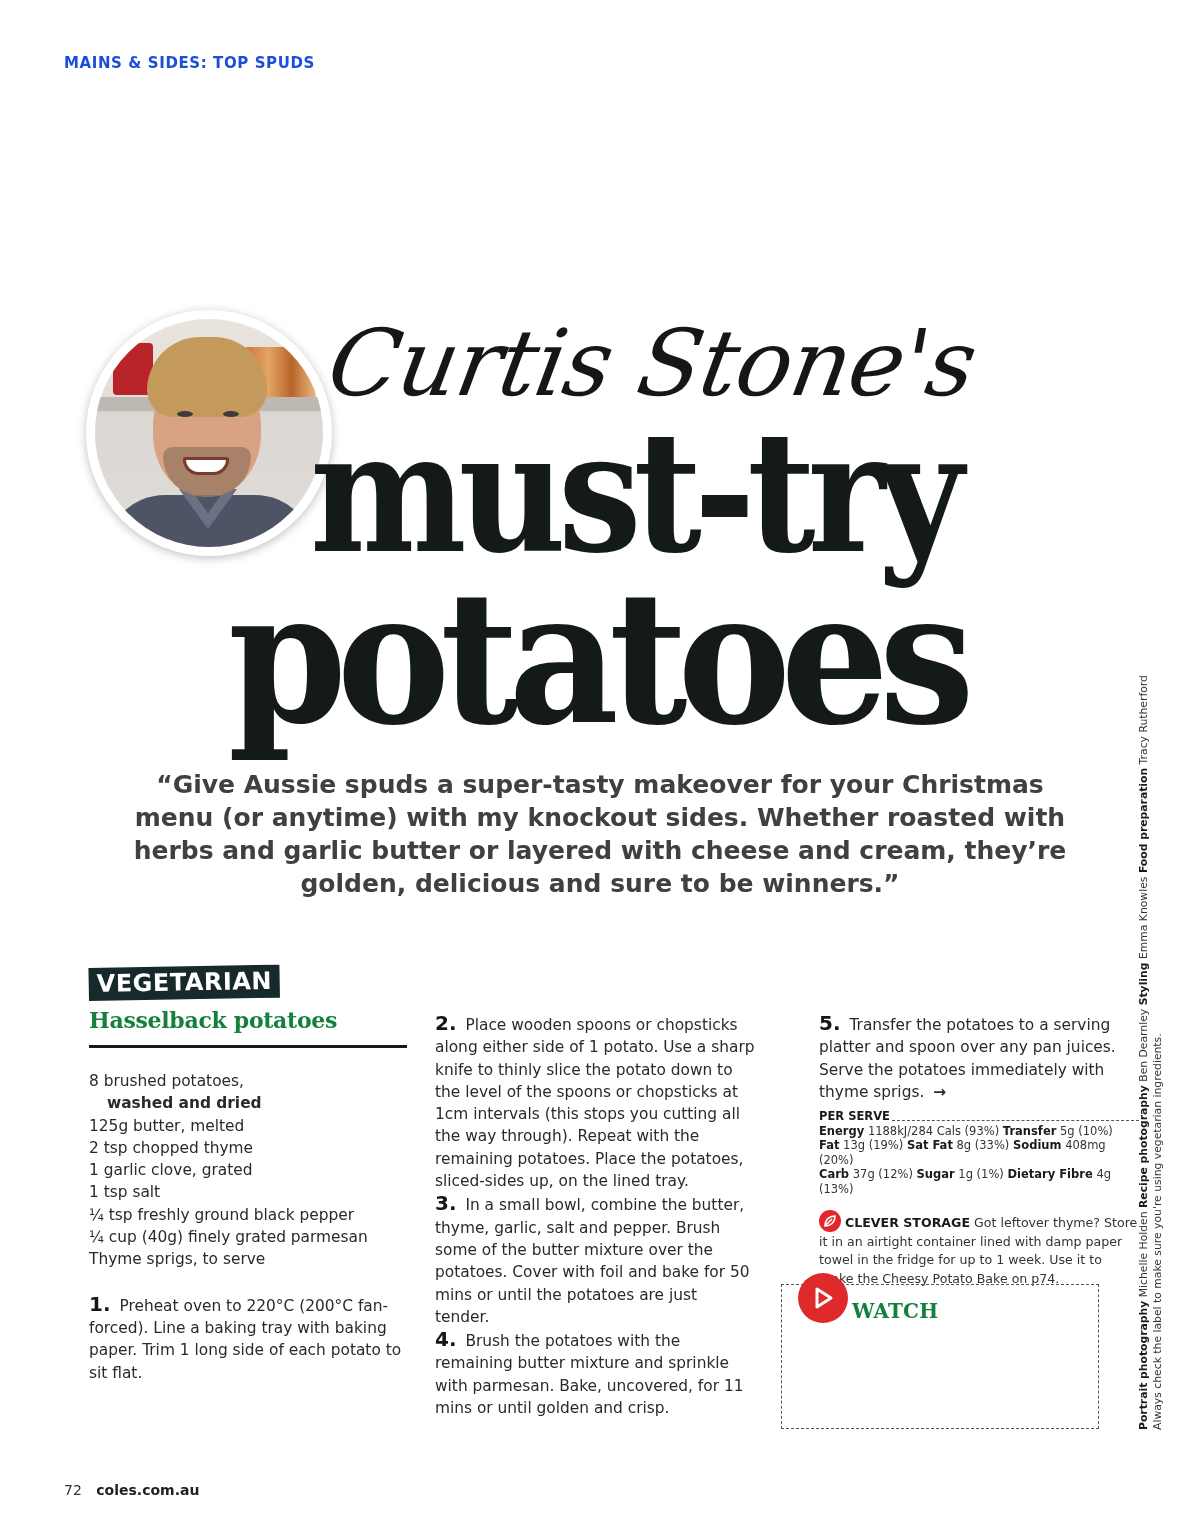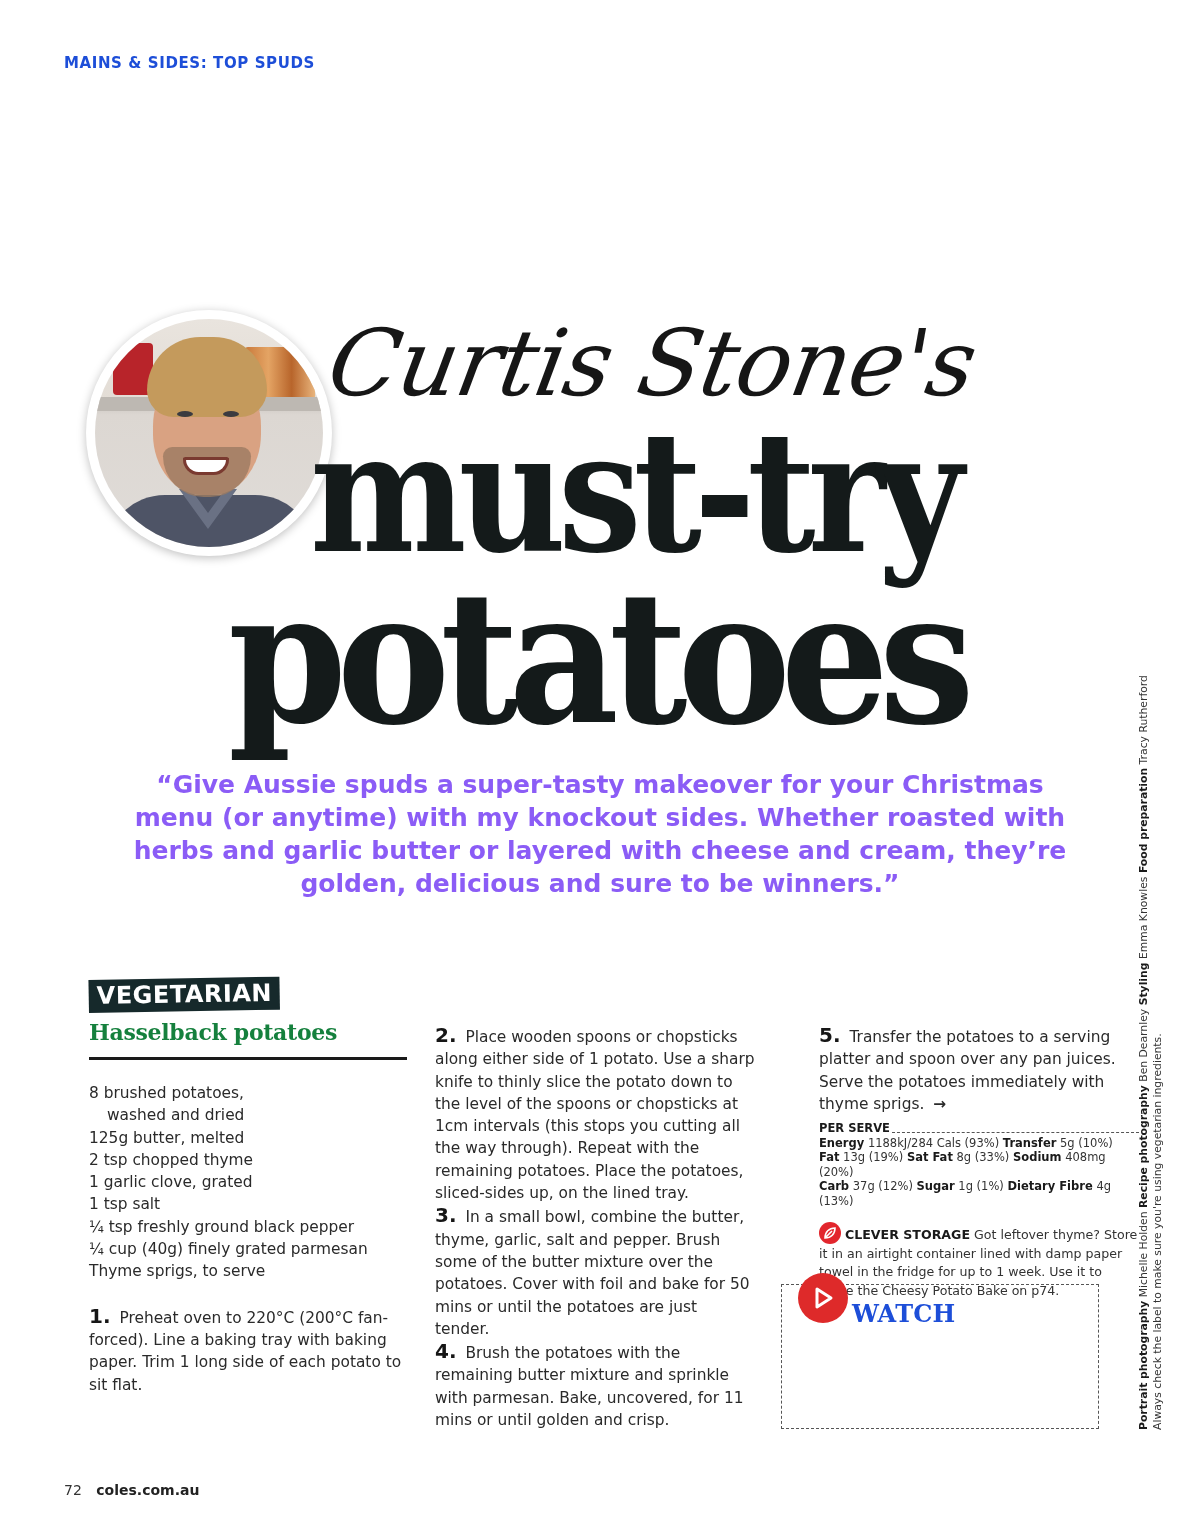--- a/index.html
+++ b/index.html
@@ -21,55 +21,55 @@
   .eye { position: absolute; top: 92px; width: 16px; height: 6px; background: #3b3b40; border-radius: 50%; }
   .shirt { position: absolute; left: 10px; top: 176px; width: 210px; height: 80px; background: #4e5466; border-radius: 60px 60px 0 0; }
   .collar { position: absolute; left: 84px; top: 170px; width: 58px; height: 40px; background: #6a7184; clip-path: polygon(0 0, 50% 100%, 100% 0, 80% 0, 50% 60%, 20% 0); }
 
   
   .title-script { position: absolute; left: 330px; top: 318px; font-family: "DejaVu Serif", serif; font-style: italic; font-size: 92px; line-height: 1; color: #161616; letter-spacing: -1px; transform: skewX(-10deg); }
   .title-line1 { position: absolute; left: 310px; top: 410px; font-family: "DejaVu Serif", serif; font-weight: bold; font-size: 148px; line-height: 1; letter-spacing: -8px; color: #141a1a; transform: scaleY(1.12); transform-origin: top left; }
   .title-line2 { position: absolute; left: 228px; top: 565px; font-family: "DejaVu Serif", serif; font-weight: bold; font-size: 170px; line-height: 1; letter-spacing: -10px; color: #141a1a; transform: scaleY(1.08); transform-origin: top left; }
 
   
-  .quote { position: absolute; left: 130px; top: 768px; width: 940px; text-align: center; font-family: "DejaVu Sans", sans-serif; font-weight: bold; font-size: 25px; line-height: 33px; color: #8b5cf6; }
-
-  
-  .col { position: absolute; font-family: "DejaVu Sans", sans-serif; font-size: 15.4px; line-height: 22.3px; color: #2a2a2a; margin-top: 12px; }
+  .quote { position: absolute; left: 130px; top: 768px; width: 940px; text-align: center; font-family: "DejaVu Sans", sans-serif; font-weight: bold; font-size: 25px; line-height: 33px; color: #404040; }
+
+  
+  .col { position: absolute; font-family: "DejaVu Sans", sans-serif; font-size: 15.4px; line-height: 22.3px; color: #2a2a2a; }
   .col1 { left: 89px; top: 968px; width: 320px; }
   .col2 { left: 435px; top: 1012px; width: 320px; }
   .col3 { left: 819px; top: 1012px; width: 320px; }
 
   .badge { display: inline-block; background: #16292b; color: #ffffff; font-family: "DejaVu Sans", sans-serif; font-weight: bold; font-size: 24px; letter-spacing: 0.5px; padding: 2px 8px 3px 8px; line-height: 28px; transform: rotate(-1deg); transform-origin: left bottom; }
   .recipe-title { font-family: "DejaVu Serif", serif; font-weight: bold; font-size: 22px; line-height: 30px; color: #15803d; margin-top: 4px; padding-bottom: 10px; border-bottom: 3px solid #1a1a1a; width: 318px; letter-spacing: -0.3px; }
   .meta { margin-top: 14px; }
   .meta b { font-weight: bold; color: #1a1a1a; }
   .ingredients { margin-top: 22px; list-style: none; }
   .ingredients li { }
-  .ingredients li.indent { padding-left: 18px; }
+  .ingredients li.indent { padding-left: 18px; font-weight: bold; }
   .step { margin: 0; }
   .step-num { font-weight: bold; font-size: 20px; color: #161616; margin-right: 4px; }
   .col1 .step { margin-top: 22px; }
 
   .arrow { font-weight: bold; margin-left: 4px; }
 
   .nutri { margin-top: 6px; font-size: 11.5px; line-height: 14.5px; color: #333; }
   .nutri-head { display: flex; align-items: flex-end; font-weight: bold; color: #1a1a1a; }
   .nutri-head .dash { flex: 1; border-bottom: 1.5px dashed #555; margin-left: 2px; margin-bottom: 3px; }
   .nutri b { color: #1a1a1a; }
 
   .storage { margin-top: 14px; font-size: 12.6px; line-height: 18.5px; color: #333; }
   .storage-icon { display: inline-block; width: 22px; height: 22px; border-radius: 50%; background: #e2262d; vertical-align: -5px; margin-right: 4px; position: relative; }
   .storage-icon svg { position: absolute; left: 4px; top: 4px; }
   .storage b { font-weight: bold; color: #1a1a1a; }
 
   .watch-box { position: absolute; left: 781px; top: 1284px; width: 318px; height: 145px; border: 1.5px dashed #555; }
   .watch-icon { position: absolute; left: 16px; top: -12px; width: 50px; height: 50px; border-radius: 50%; background: #de2a2a; }
   .watch-icon svg { position: absolute; left: 12px; top: 12px; }
-  .watch-title { position: absolute; left: 70px; top: 14px; font-family: "DejaVu Serif", serif; font-weight: bold; font-size: 24px; color: #1d4ed8; letter-spacing: 0.2px; }
+  .watch-title { position: absolute; left: 70px; top: 14px; font-family: "DejaVu Serif", serif; font-weight: bold; font-size: 20px; color: #15803d; letter-spacing: 0.2px; }
   .watch-text { position: absolute; left: 18px; top: 38px; width: 290px; font-family: "DejaVu Sans", sans-serif; font-size: 15.4px; line-height: 22.3px; color: #2a2a2a; }
 
   
   .credits { position: absolute; left: 1137px; top: 1430px; transform: rotate(-90deg); transform-origin: top left; white-space: nowrap; font-family: "DejaVu Sans", sans-serif; font-size: 10.8px; line-height: 14px; color: #333; }
   .credits b { font-weight: bold; color: #1a1a1a; }
 
   
   .footer { position: absolute; left: 64px; top: 1482px; font-family: "DejaVu Sans", sans-serif; font-size: 14px; color: #222; }
   .footer .page { margin-right: 10px; color: #333; }
   .footer .site { font-weight: bold; }

